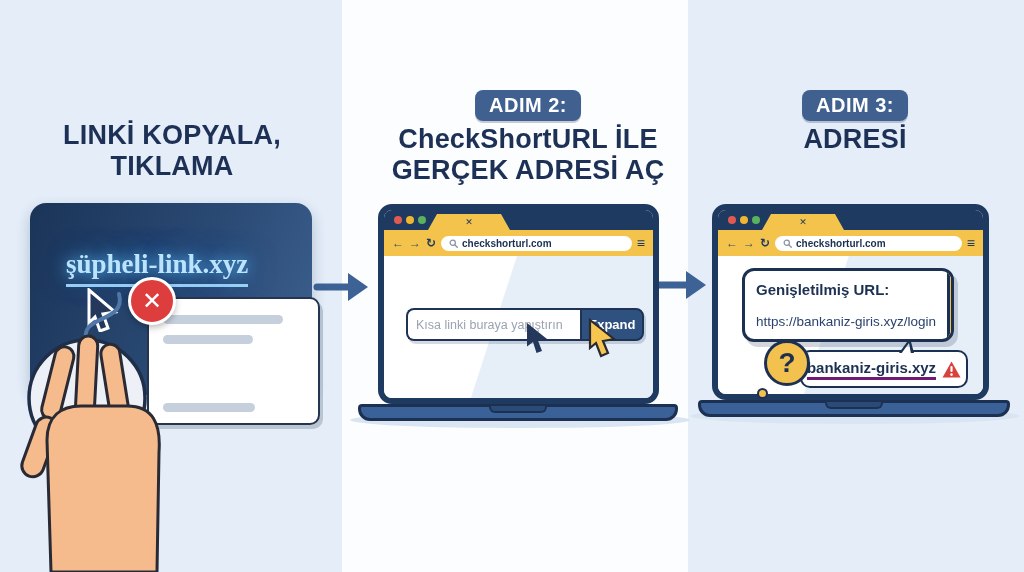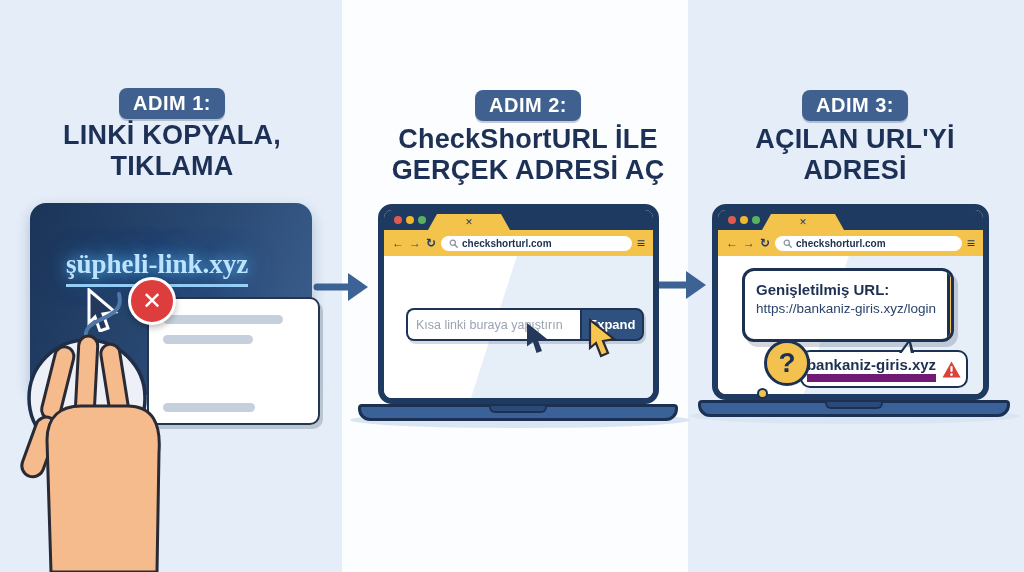--- a/index.html
+++ b/index.html
@@ -82,49 +82,48 @@
   .lap-shadow { position:absolute; background:#d9e5f2; border-radius:50%; z-index:0; }
 
   
   .browser3 { left:712px; top:204px; width:277px; height:196px; }
   .browser3 .b-content { height:138px; }
   .result-card { position:absolute; left:742px; top:268px; width:212px; height:74px; display:flex;
                  background:#fff; border:3px solid #1c3152; border-radius:12px; overflow:hidden;
                  box-shadow:4px 5px 0 rgba(28,49,82,.2); z-index:5; }
   .result-text { flex:1; padding:10px 11px; }
   .result-label { font-weight:bold; font-size:15px; color:#1c3152; white-space:nowrap; }
-  .result-url { font-size:13.5px; color:#2a436e; margin-top:3px; white-space:nowrap; }
+  .result-url { font-size:13.5px; color:#2a436e; margin-top:16px; white-space:nowrap; }
   .result-zoom { width:52px; background:#f2c14e; border-left:3px solid #1c3152; display:flex;
                  align-items:center; justify-content:center; cursor:pointer; }
   .bubble { position:absolute; left:800px; top:350px; width:168px; height:38px; background:#fff;
             border:2.5px solid #1c3152; border-radius:10px; display:flex; align-items:center;
             justify-content:center; gap:6px; z-index:4; }
   .bubble-tail-b { position:absolute; top:-14px; right:52px; width:0; height:0;
             border-left:11px solid transparent; border-right:4px solid transparent;
             border-bottom:15px solid #1c3152; }
   .bubble-tail-f { position:absolute; top:-9px; right:55px; width:0; height:0;
             border-left:8px solid transparent; border-right:2px solid transparent;
             border-bottom:11px solid #fff; }
-  .bubble-domain { font-weight:bold; font-size:15px; color:#1c3152; border-bottom:8px solid #701a75;
+  .bubble-domain { font-weight:bold; font-size:15px; color:#1c3152; border-bottom:3px solid #701a75;
             padding-bottom:1px; white-space:nowrap; }
   .q-circle { position:absolute; left:764px; top:340px; width:46px; height:46px; border-radius:50%;
             background:#f2c14e; border:3px solid #1c3152; color:#1c3152; font-weight:bold; font-size:28px;
             display:flex; align-items:center; justify-content:center; z-index:6; }
   .q-dot { position:absolute; left:757px; top:388px; width:11px; height:11px; border-radius:50%;
             background:#f2c14e; border:2.5px solid #1c3152; z-index:6; }
 </style>
 </head>
 <body>
 
 <div class="stage">
   <div class="bg-left"></div>
   <div class="bg-mid"></div>
   <div class="bg-right"></div>
 
-  <div class="badge" style="left:172px; top:88px;">ADIM 1:</div>
   <div class="title" style="left:172px; top:120px;">
     <div>LINKİ KOPYALA,</div>
     <div>TIKLAMA</div>
   </div>
 
   <div class="screen1">
     <span class="screen-link">şüpheli-link.xyz</span>
   </div>
 
   <svg class="cursor-svg" style="left:86px; top:288px;" width="38" height="44" viewBox="0 0 38 44">
@@ -208,21 +207,20 @@
     <div class="lap-notch"></div>
   </div>
 
   <svg class="flow-arrow" style="left:650px; top:268px;" width="58" height="34" viewBox="0 0 58 34">
     <line x1="5" y1="17" x2="38" y2="17" stroke="#3d6295" stroke-width="7" stroke-linecap="round"></line>
     <polygon points="36,3 56,17 36,31" fill="#3d6295"></polygon>
   </svg>
 
   <div class="badge" style="left:855px; top:90px;">ADIM 3:</div>
   <div class="title" style="left:855px; top:124px;">
-    <div>AÇILAN URL'Yİ</div>
     <div>ADRESİ</div>
   </div>
 
   <div class="lap-shadow" style="left:690px; top:408px; width:330px; height:16px;"></div>
   <div class="browser browser3">
     <div class="chrome-top">
       <div class="dots">
         <div class="dot dot-red"></div>
         <div class="dot dot-yel"></div>
         <div class="dot dot-grn"></div>

